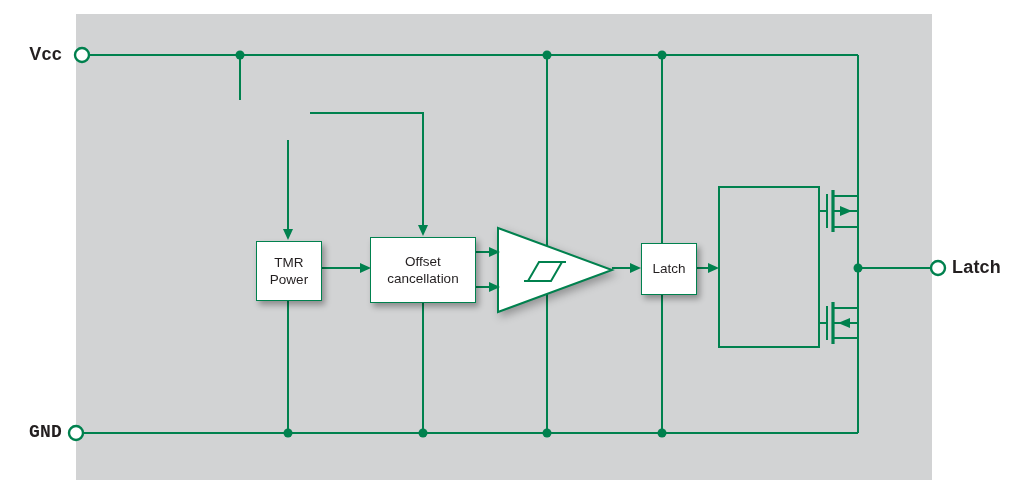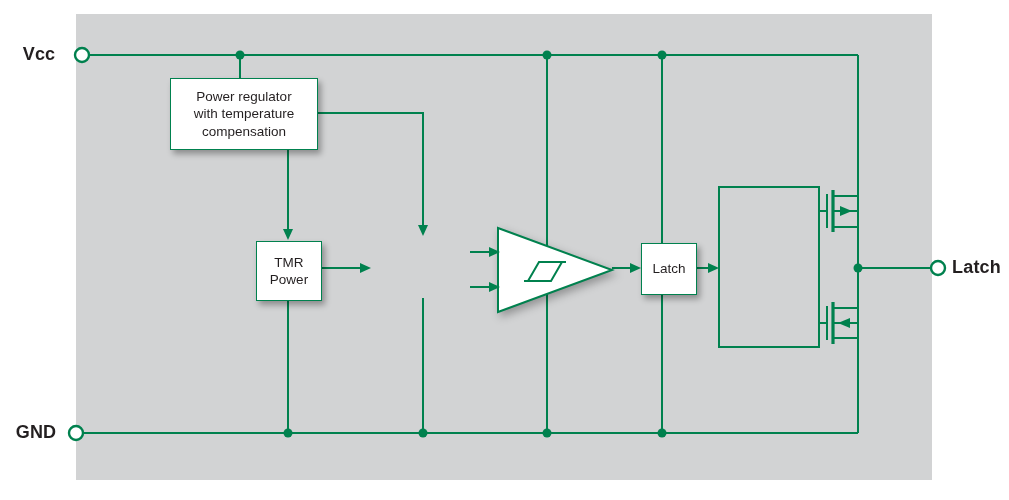--- a/index.html
+++ b/index.html
@@ -97,29 +97,28 @@
       <circle class="dot" cx="858" cy="268" r="4.5"></circle>
     </g>
 
     <g>
       <circle class="term" cx="82" cy="55" r="7"></circle>
       <circle class="term" cx="76" cy="433" r="7"></circle>
       <circle class="term" cx="938" cy="268" r="7"></circle>
     </g>
   </svg>
 
-  <div class="block" style="left:170px;top:78px;width:148px;height:72px;">Power regulator
-with temperature
-compensation</div>
 
   <div class="block" style="left:256px;top:241px;width:66px;height:60px;">TMR
 Power</div>
 
+  <div class="block" style="left:370px;top:237px;width:106px;height:66px;">Offset
+cancellation</div>
 
   <div class="block" style="left:641px;top:243px;width:56px;height:52px;">Latch</div>
 
   <div class="outline-box" style="left:718px;top:186px;width:102px;height:162px;"></div>
 
-  <div class="pin-label" style="left:16px;top:44px;width:46px;text-align:center;">Vcc</div>
-  <div class="pin-label" style="left:10px;top:422px;width:52px;text-align:center;">GND</div>
+  <div class="pin-label" style="left:16px;top:44px;width:46px;text-align:right;">Vcc</div>
+  <div class="pin-label" style="left:10px;top:422px;width:52px;text-align:right;font-family:Liberation Mono, monospace;">GND</div>
   <div class="pin-label" style="left:952px;top:257px;">Latch</div>
 
 </div>
 
 </body></html>

